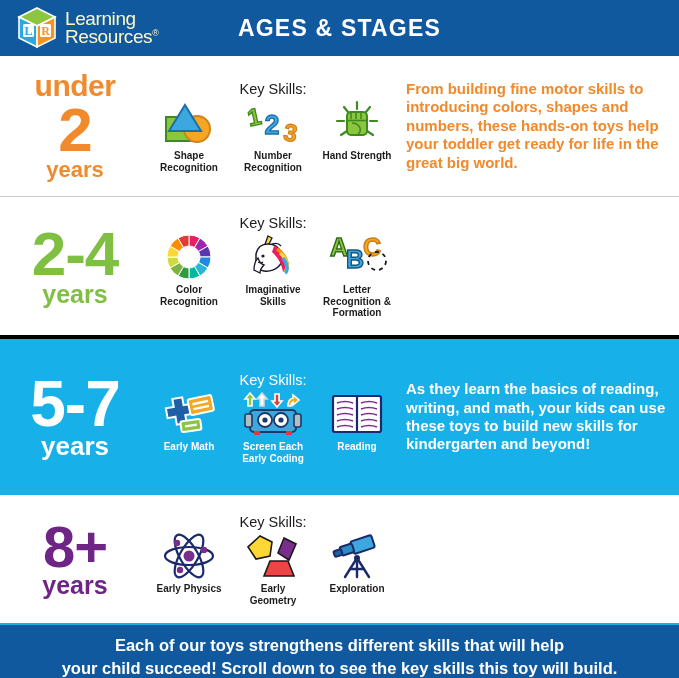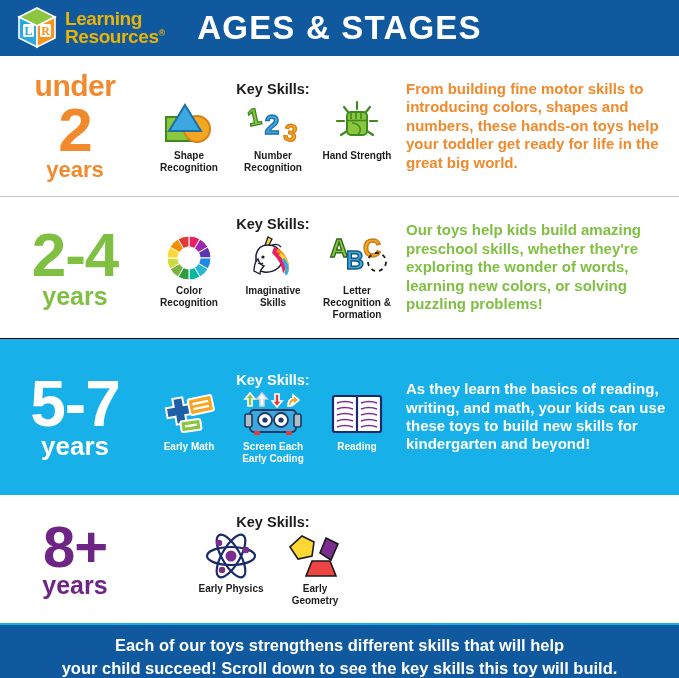--- a/index.html
+++ b/index.html
@@ -32,48 +32,48 @@
     box-sizing: border-box;
   }
   .logo-wrap {
     display: flex;
     align-items: center;
     gap: 7px;
     margin-left: 6px;
   }
   .logo-cube { width: 42px; height: 44px; display:block; }
   .logo-text {
-    color: #eab308;
-    font-weight: bold;
+    color: #fef9c3;
+    font-weight: normal;
     line-height: 0.95;
     letter-spacing: -0.4px;
   }
   .logo-text .l1 { font-size: 19px; display:block; }
   .logo-text .l2 { font-size: 19px; display:block; }
   .logo-text .reg { font-size: 9px; vertical-align: super; }
   .header-title {
     position: absolute;
     left: 0; right: 0;
     text-align: center;
     color: #ffffff;
-    font-size: 33px;
+    font-size: 23px;
     font-weight: bold;
     letter-spacing: 1.2px;
     pointer-events: none;
   }
 
   
   .section {
     display: flex;
     align-items: center;
     box-sizing: border-box;
     position: relative;
   }
   .sec-1 { height: 141px; background:#ffffff; border-bottom: 1px solid #c9c9c9; }
-  .sec-2 { height: 142px; background:#ffffff; border-bottom: 1px solid #000000; }
+  .sec-2 { height: 142px; background:#ffffff; border-bottom: 4px solid #000000; }
   .sec-3 { height: 156px; background:#17b0e8; }
   .sec-4 { height: 130px; background:#ffffff; border-bottom: 2px solid #17b0e8; }
 
   .age-col {
     width: 146px;
     flex: 0 0 146px;
     text-align: center;
     padding-left: 4px;
     box-sizing: border-box;
   }
@@ -93,21 +93,21 @@
 
   .skills-col {
     flex: 0 0 254px;
     width: 254px;
     box-sizing: border-box;
     padding-top: 2px;
   }
   .key-skills {
     text-align: center;
     font-size: 14.5px;
-    font-weight: bold;
+    font-weight: normal;
     color: #1c1c1c;
     margin-bottom: 2px;
   }
   .key-skills.on-blue { color: #ffffff; }
   .skill-row {
     display: flex;
     justify-content: center;
     align-items: flex-start;
   }
   .skill {
@@ -329,23 +329,20 @@
           </div>
           <div class="skill-label">
             <div>Letter</div>
             <div>Recognition &amp;</div>
             <div>Formation</div>
           </div>
         </div>
 
       </div>
     </div>
-    <div class="desc-col">
-      <div class="desc green">Our toys help kids build amazing preschool skills, whether they're exploring the wonder of words, learning new colors, or solving puzzling problems!</div>
-    </div>
   </div>
 
   <div class="section sec-3">
     <div class="age-col">
       <div class="age-big white" style="font-size:64px;">5-7</div>
       <div class="age-small white" style="font-size:26px;">years</div>
     </div>
     <div class="skills-col">
       <div class="key-skills on-blue">Key Skills:</div>
       <div class="skill-row">
@@ -464,20 +461,41 @@
               <polygon points="40,6 52,12 45,28 34,21" fill="#7b2d8e" stroke="#1a1a1a" stroke-width="1.6"></polygon>
               <polygon points="26,29 44,29 50,44 20,44" fill="#ef4444" stroke="#1a1a1a" stroke-width="1.6"></polygon>
             </svg>
           </div>
           <div class="skill-label">
             <div>Early</div>
             <div>Geometry</div>
           </div>
         </div>
 
+        <div class="skill">
+          <div class="skill-icon">
+            <svg width="56" height="48" viewBox="0 0 56 48">
+              <g transform="rotate(-18 28 18)">
+                <rect x="24" y="8" width="22" height="13" rx="2" fill="#3da8e0" stroke="#1b2a6b" stroke-width="2"></rect>
+                <rect x="12" y="10" width="13" height="9" rx="2" fill="#2a8ec4" stroke="#1b2a6b" stroke-width="2"></rect>
+                <rect x="5" y="12" width="8" height="6" rx="1.5" fill="#1e5fa8" stroke="#1b2a6b" stroke-width="2"></rect>
+              </g>
+              <circle cx="28" cy="26" r="3" fill="#1b2a6b"></circle>
+              <g stroke="#1b2a6b" stroke-width="2.4" stroke-linecap="round">
+                <line x1="28" y1="26" x2="16" y2="45"></line>
+                <line x1="28" y1="26" x2="40" y2="45"></line>
+                <line x1="28" y1="26" x2="28" y2="45"></line>
+                <line x1="21" y1="37" x2="35" y2="37"></line>
+              </g>
+            </svg>
+          </div>
+          <div class="skill-label">
+            <div>Exploration</div>
+          </div>
+        </div>
 
       </div>
     </div>
   </div>
 
   <div class="footer">
     <div>Each of our toys strengthens different skills that will help</div>
     <div>your child succeed! Scroll down to see the key skills this toy will build.</div>
   </div>
 

